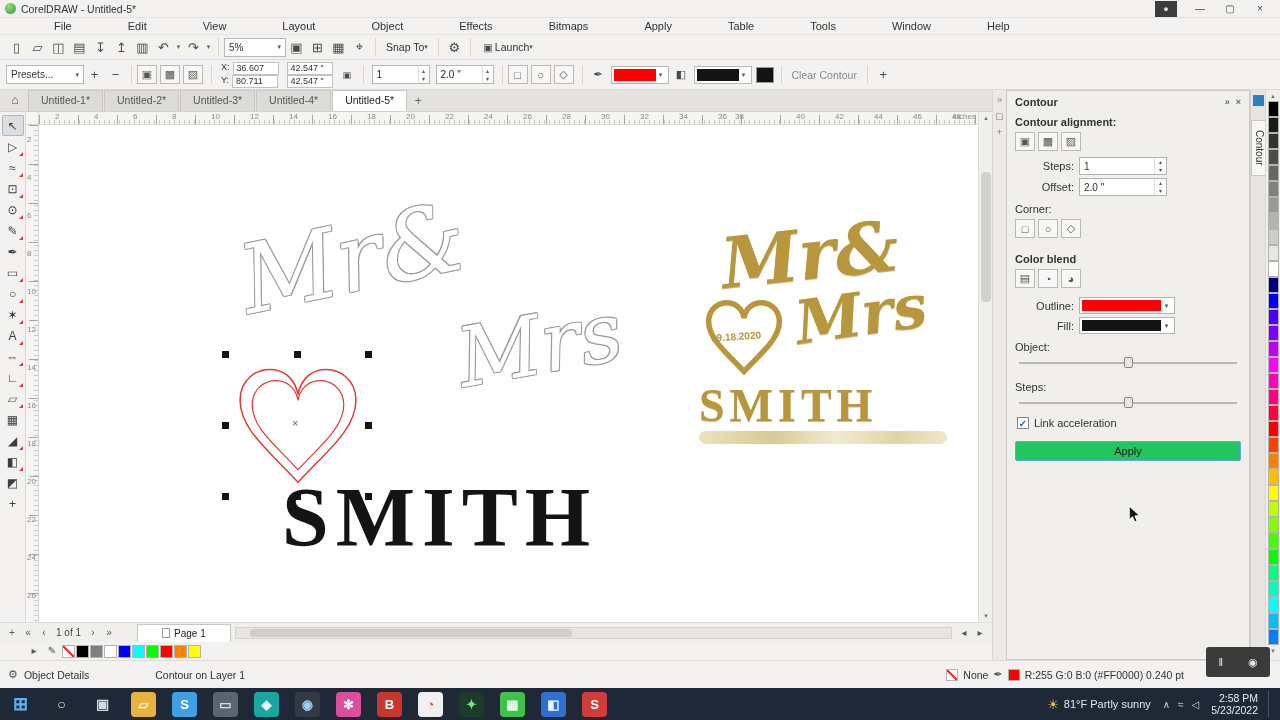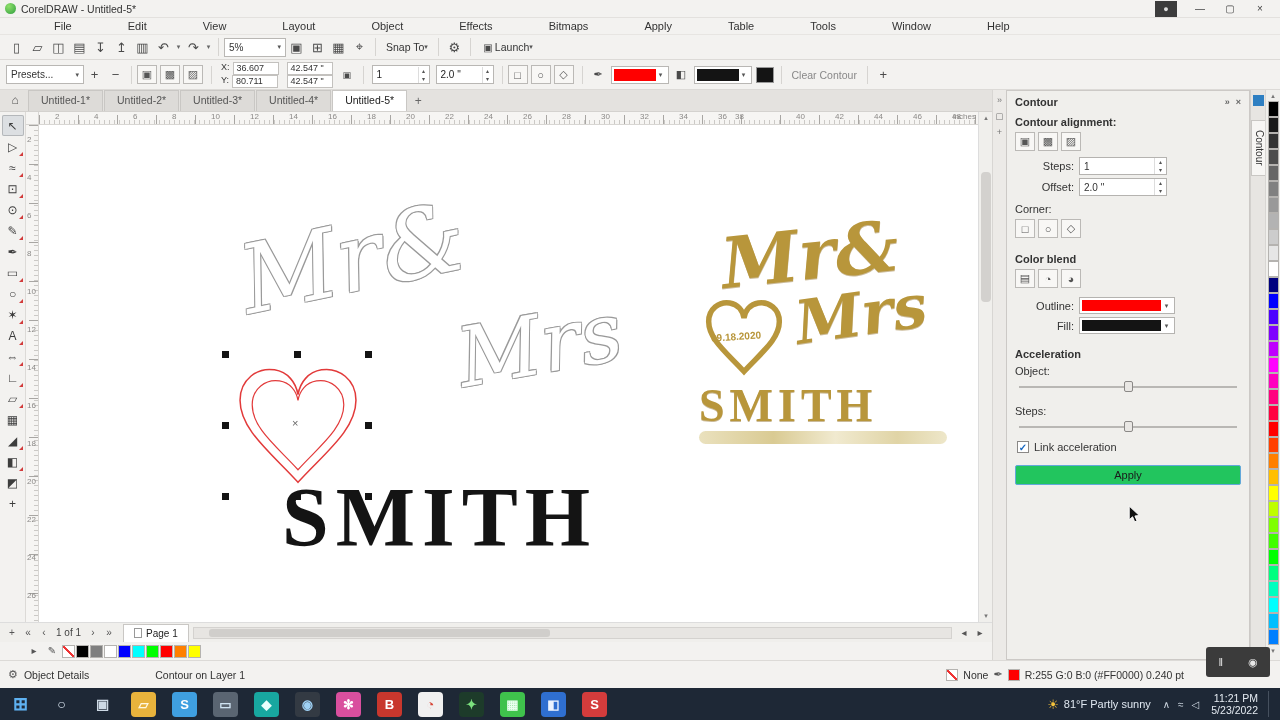--- a/index.html
+++ b/index.html
@@ -122,21 +122,21 @@
   #rpalette{position:absolute;left:1265px;top:90px;width:15px;height:570px;background:#f0efec;border-left:1px solid #d8d6d3;display:flex;flex-direction:column;align-items:center;}
   #rpalette .parrow{height:11px;font-size:7px;color:#777;line-height:11px;}
   .swatch{width:11px;height:15px;border:1px solid #b5b3b0;flex:none;}
   .swatch.small{width:12px;height:12px;background:#fff;}
   .swatch.none{background:linear-gradient(to top right,#fff 44%,#e33 44%,#e33 56%,#fff 56%);}
 
   
   #pagenav{position:absolute;left:0;top:622px;width:992px;height:20px;background:#f0efec;border-top:1px solid #ddd;display:flex;align-items:center;padding:0 4px;}
   .pg-btn{width:16px;height:16px;text-align:center;line-height:16px;font-size:10px;color:#555;flex:none;}
   .pg-info{font-size:10px;color:#444;margin:0 4px;}
-  .page-tab{display:flex;align-items:center;gap:4px;background:#fff;border:1px solid #c9c7c4;border-bottom:none;height:18px;padding:0 10px;font-size:10px;margin-left:6px;}
+  .page-tab{display:flex;align-items:center;gap:4px;background:#fff;border:1px solid #c9c7c4;border-bottom:none;height:18px;padding:0 24px;font-size:10px;margin-left:20px;}
   .pticon{width:8px;height:10px;background:#fff;border:1px solid #999;display:inline-block;}
   #hscroll{flex:1;height:12px;background:#e7e5e2;border:1px solid #d4d2cf;margin:0 4px;position:relative;}
   .hthumb{position:absolute;left:2%;top:1px;width:45%;height:8px;background:#d0cecb;border-radius:3px;}
   #bpalette{position:absolute;left:0;top:642px;width:992px;height:18px;background:#f3f2f0;display:flex;align-items:center;padding-left:26px;gap:2px;}
   #bswatches{display:flex;gap:1px;}
   #bswatches .swatch{width:13px;height:13px;}
   #statusbar{position:absolute;left:0;top:660px;width:1280px;height:28px;background:#f3f2f0;border-top:1px solid #dcdad7;display:flex;align-items:center;padding:0 8px;font-size:10.5px;color:#333;gap:6px;}
   .sb-icon{font-size:11px;color:#555;}
   .sb-context{margin-left:60px;}
   .sb-right{margin-left:auto;margin-right:88px;display:flex;align-items:center;gap:5px;}
@@ -467,21 +467,20 @@
       <span class="drop">▾</span>
     </div>
   </div>
   <div class="d-row">
     <span class="d-label">Fill:</span>
     <div class="d-colordrop">
       <span class="color-bar" style="background: rgb(20, 20, 20);"></span>
       <span class="drop">▾</span>
     </div>
   </div>
-  <div class="d-sec" style="margin-top:10px;">Acceleration</div>
   <div class="d-sub">Object:</div>
   <div class="slider">
     <div class="track"></div>
       <div class="thumb"></div>
   </div>
   <div class="d-sub">Steps:</div>
   <div class="slider">
     <div class="track"></div>
       <div class="thumb"></div>
   </div>
@@ -616,17 +615,17 @@
   <span class="tb-weather">
     <i>☀</i>
     <span>81°F  Partly sunny</span>
   </span>
   <span id="ttray">
       <span>∧</span>
       <span>≈</span>
       <span>◁</span>
     </span>
   <span class="tb-clock">
-    <div>11:21 PM</div>
+    <div>2:58 PM</div>
     <div>5/23/2022</div>
   </span>
   <span class="desktop-sliver"></span>
 </div>
 
 </body></html>

